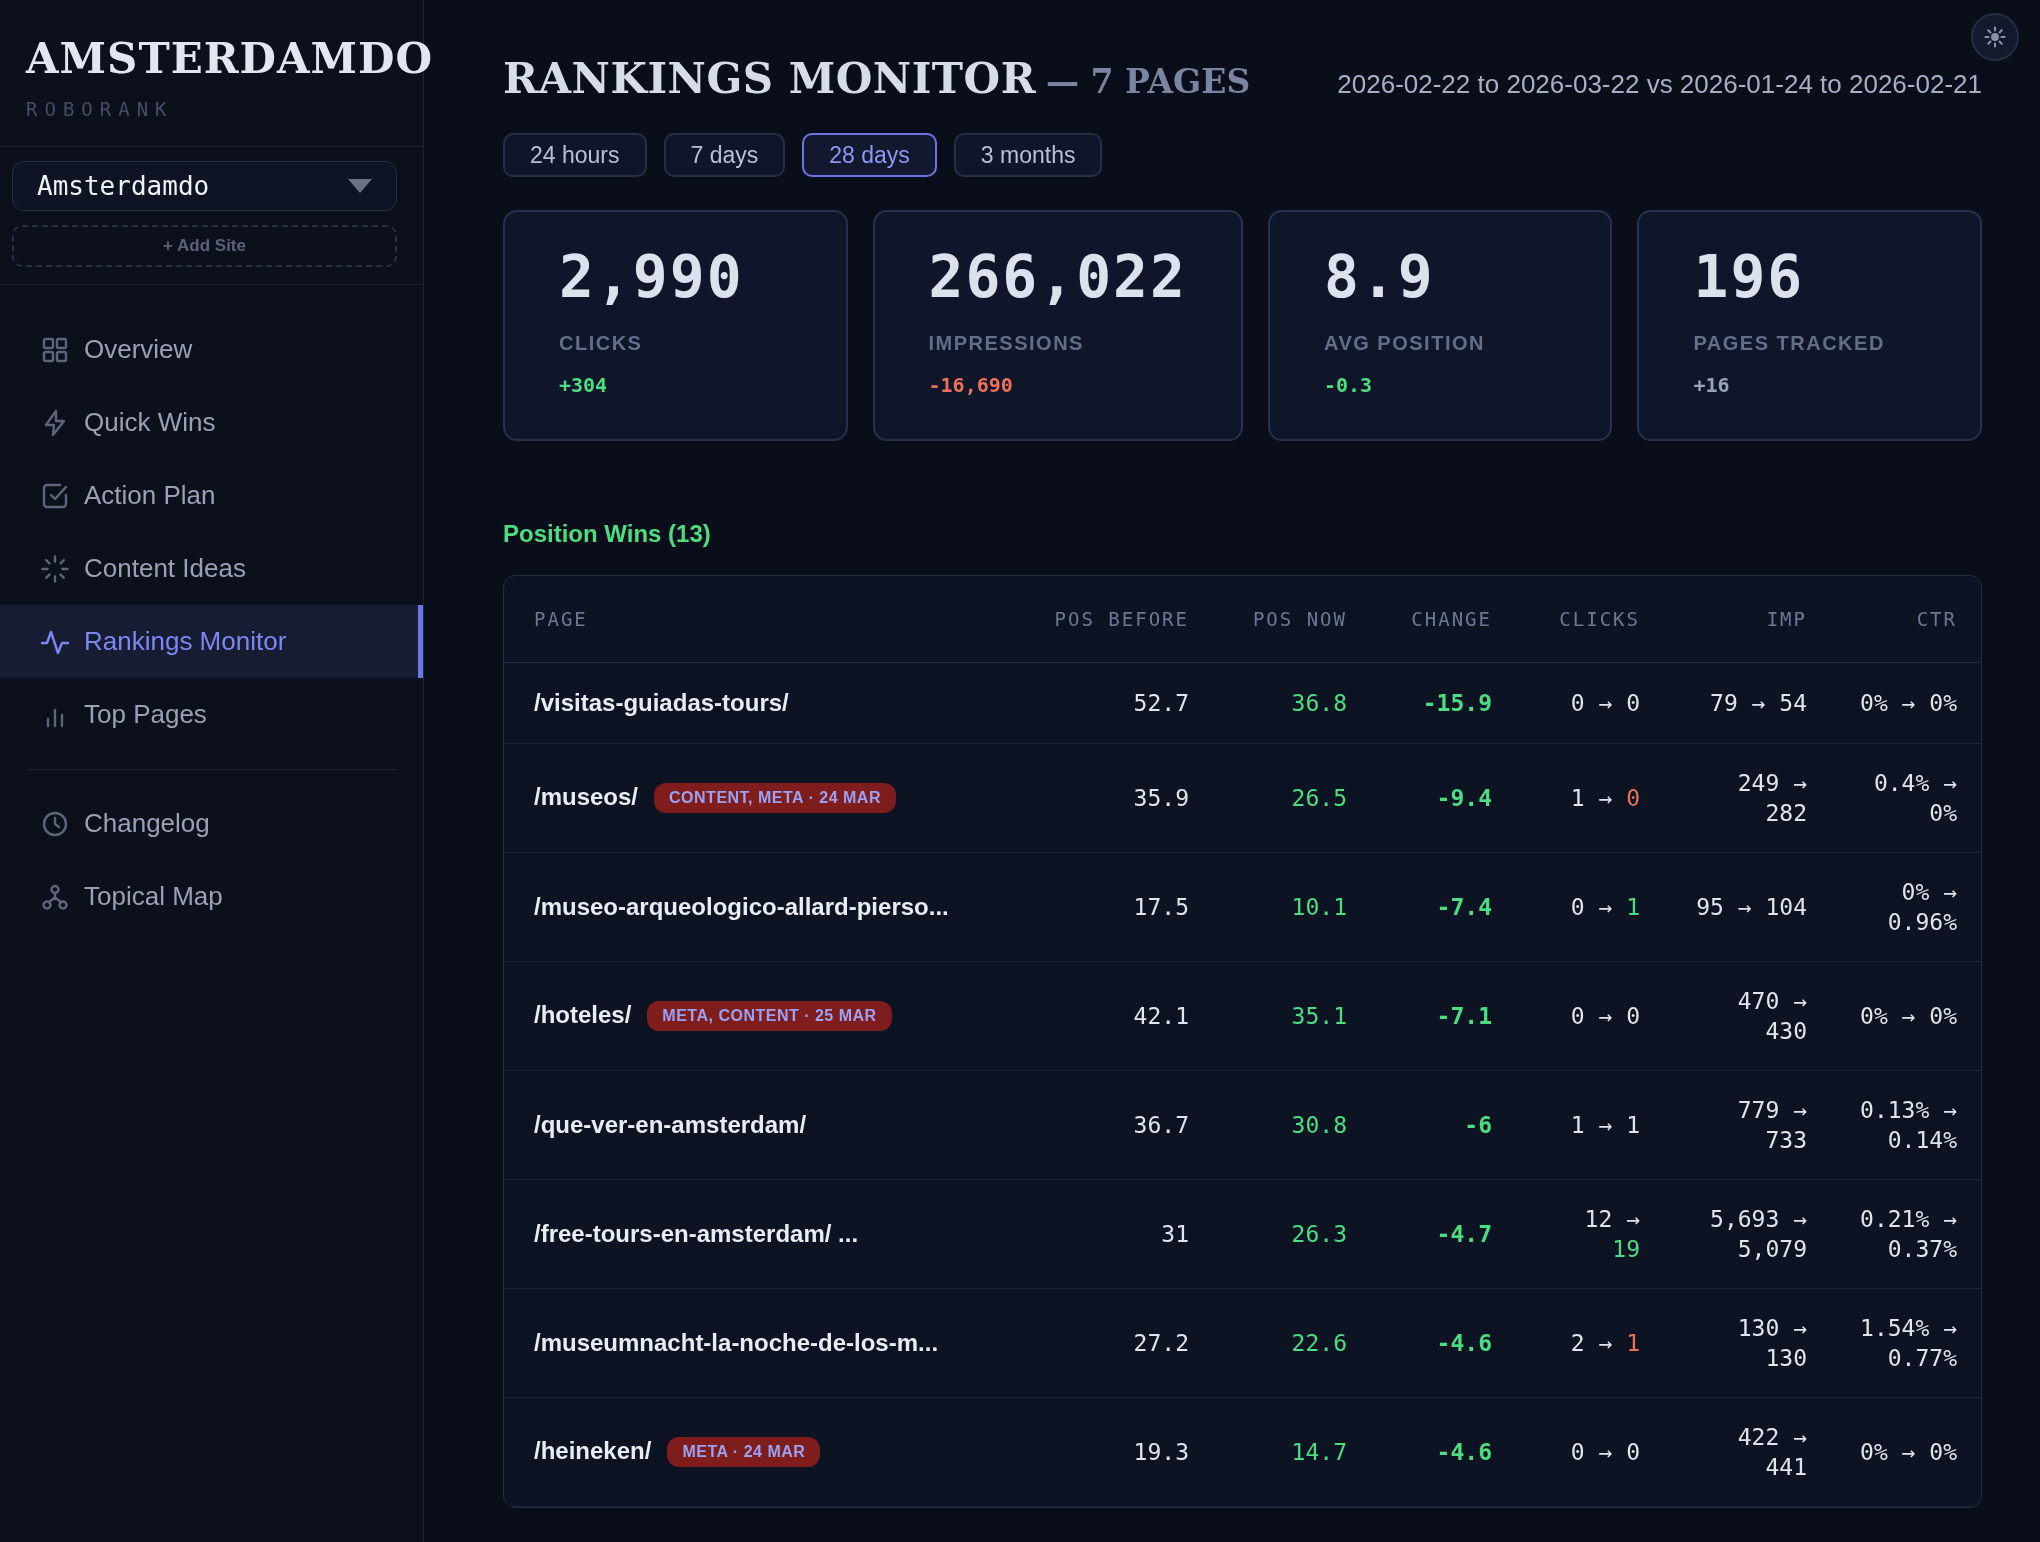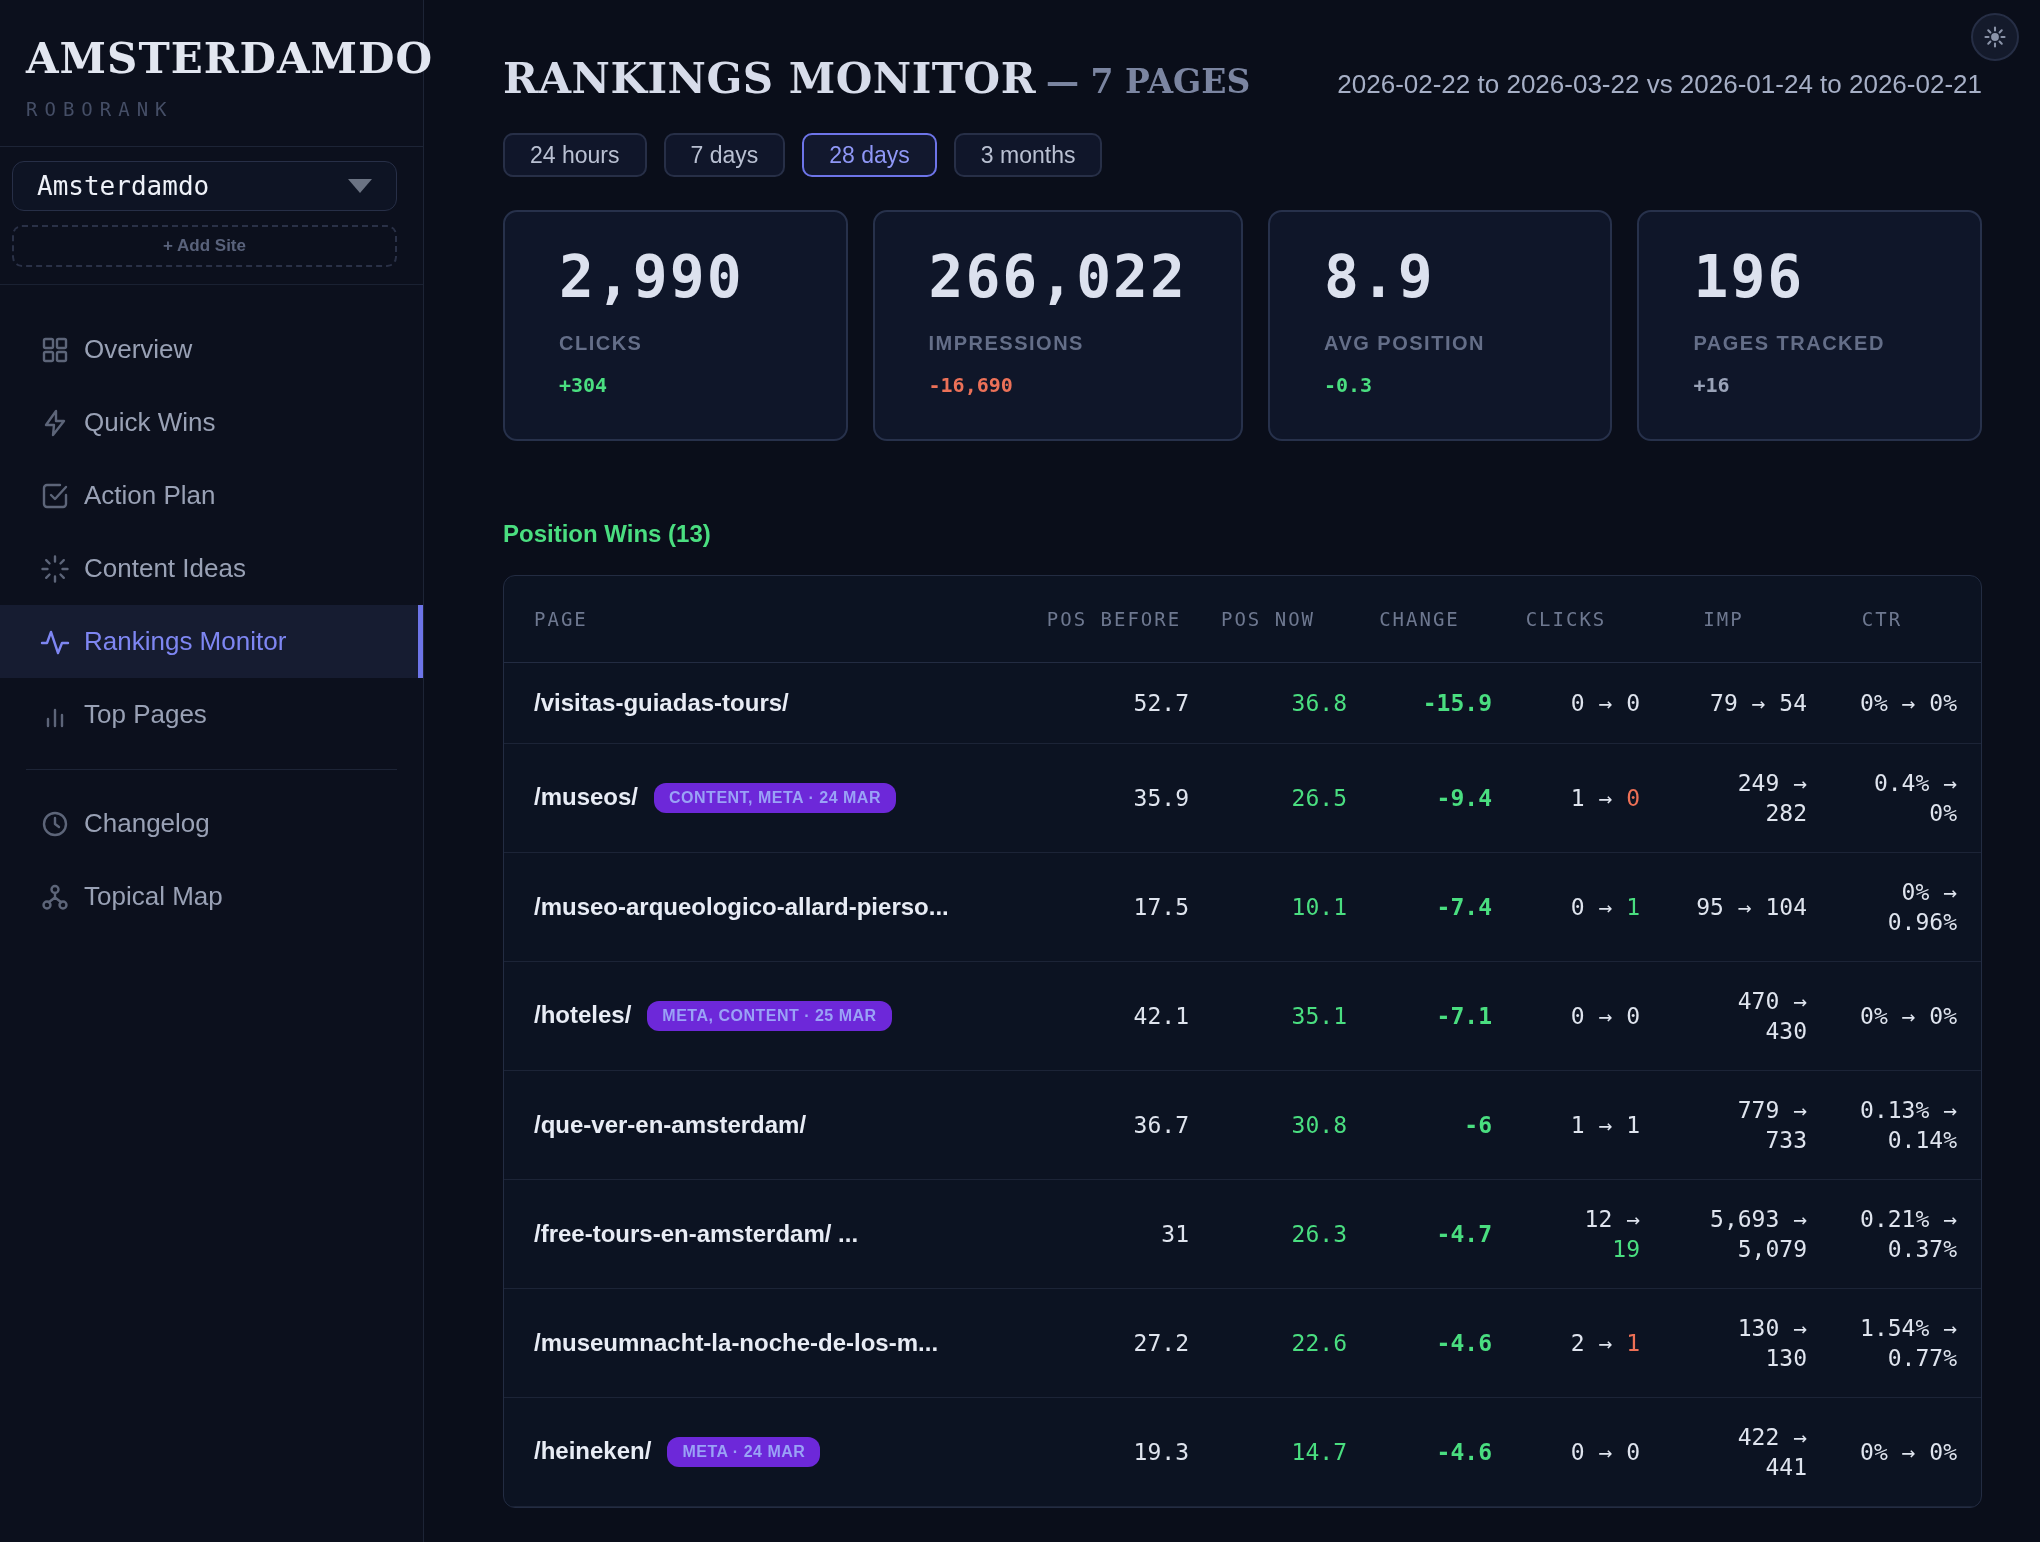--- a/index.html
+++ b/index.html
@@ -107,38 +107,38 @@
   .section-title { margin-top: 79px; font-size: 24px; font-weight: 700; color: #4ade80; }
 
   .table-wrap {
     margin-top: 27px;
     border: 1px solid #232c42; border-radius: 12px;
     background: #0c1322; overflow: hidden;
   }
   table { width: 100%; border-collapse: collapse; font-family: "DejaVu Sans Mono", monospace; }
   th {
     font-size: 19px; letter-spacing: 2px; color: #6e7890; font-weight: 500;
-    text-align: center; padding: 32px 0; border-bottom: 1px solid #232c42;
+    text-align: right; padding: 32px 0; border-bottom: 1px solid #232c42;
   }
   th.page-col { text-align: left; padding-left: 30px; }
   th:last-child, td:last-child { padding-right: 24px; }
   td {
     padding: 26px 0; border-bottom: 1px solid #1c2437;
     font-size: 23px; color: #dfe4ee; text-align: right; vertical-align: middle;
   }
   td.page-cell {
     text-align: left; padding-left: 30px;
     font-family: "Liberation Sans", sans-serif; font-weight: 700; font-size: 24px; color: #e8ecf5;
   }
   .green { color: #4ade80; }
   .red { color: #ed7056; }
   .change-cell { font-weight: 700; }
   .badge {
     display: inline-block; margin-left: 16px; padding: 6px 15px;
-    border-radius: 12px; background: #6d28d9; color: #9aa2f6;
+    border-radius: 12px; background: #7f1d1d; color: #9aa2f6;
     font-size: 16px; font-weight: 700; letter-spacing: 0.5px;
     font-family: "Liberation Sans", sans-serif; vertical-align: 2px; white-space: nowrap;
   }
   .stack { display: inline-flex; flex-direction: column; align-items: flex-end; gap: 4px; }
 </style>
 </head>
 <body>
 
 <aside class="sidebar">
   <div class="logo-block">

